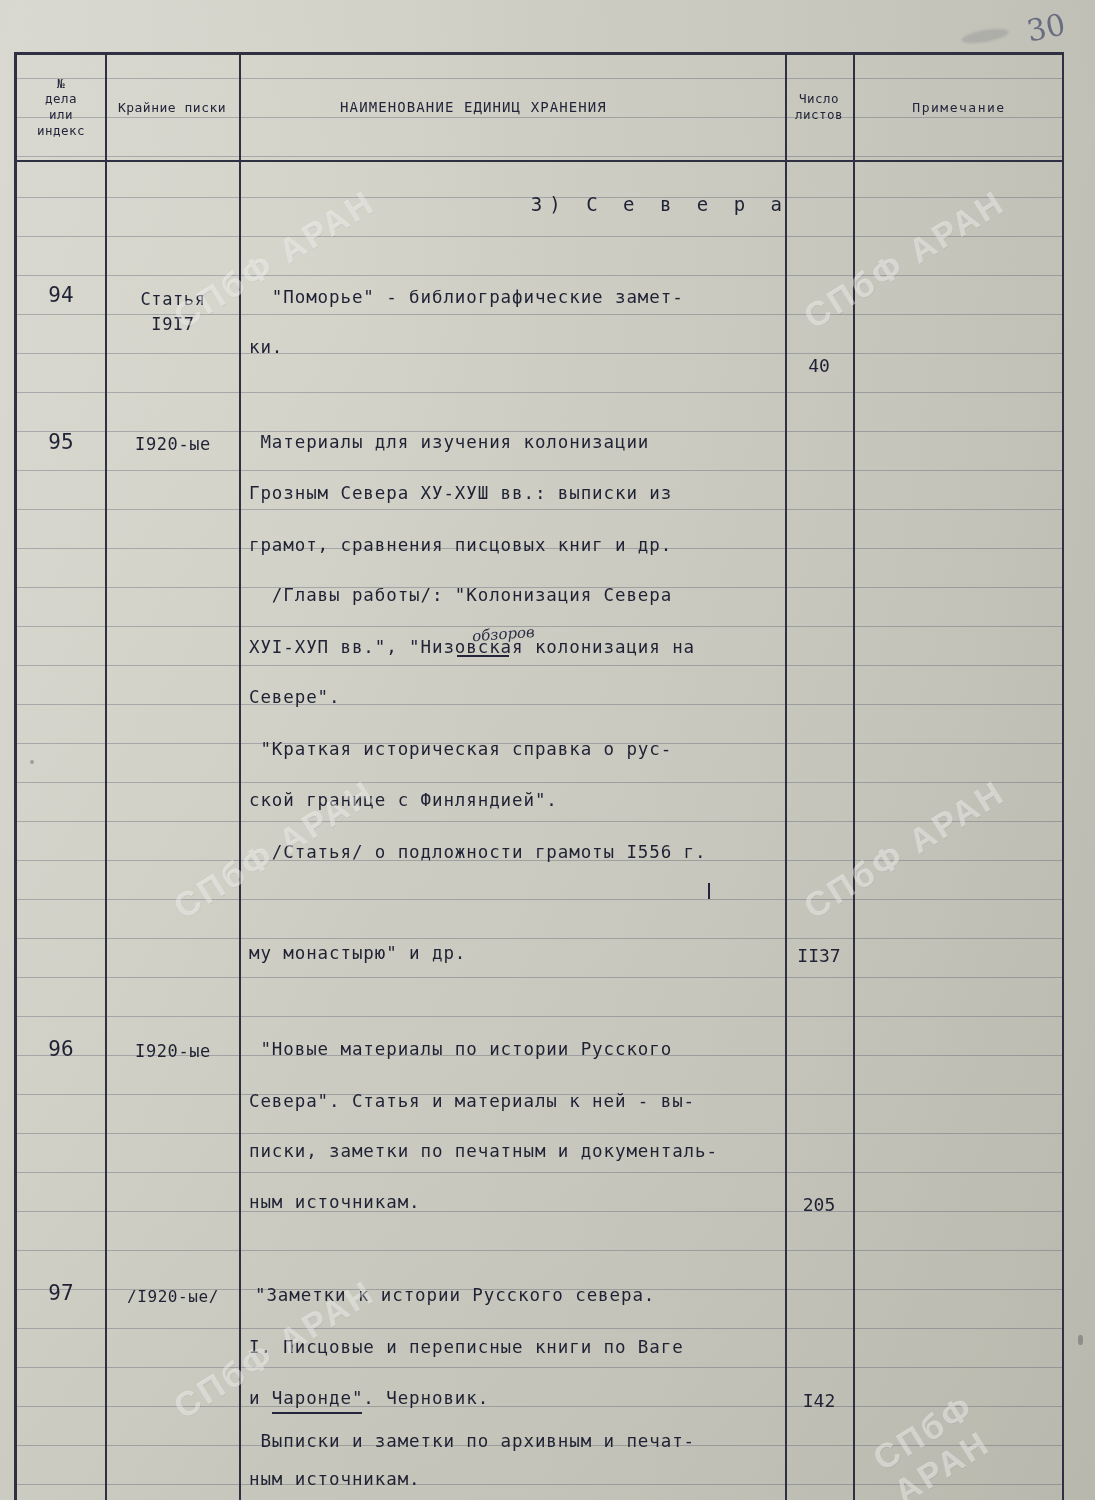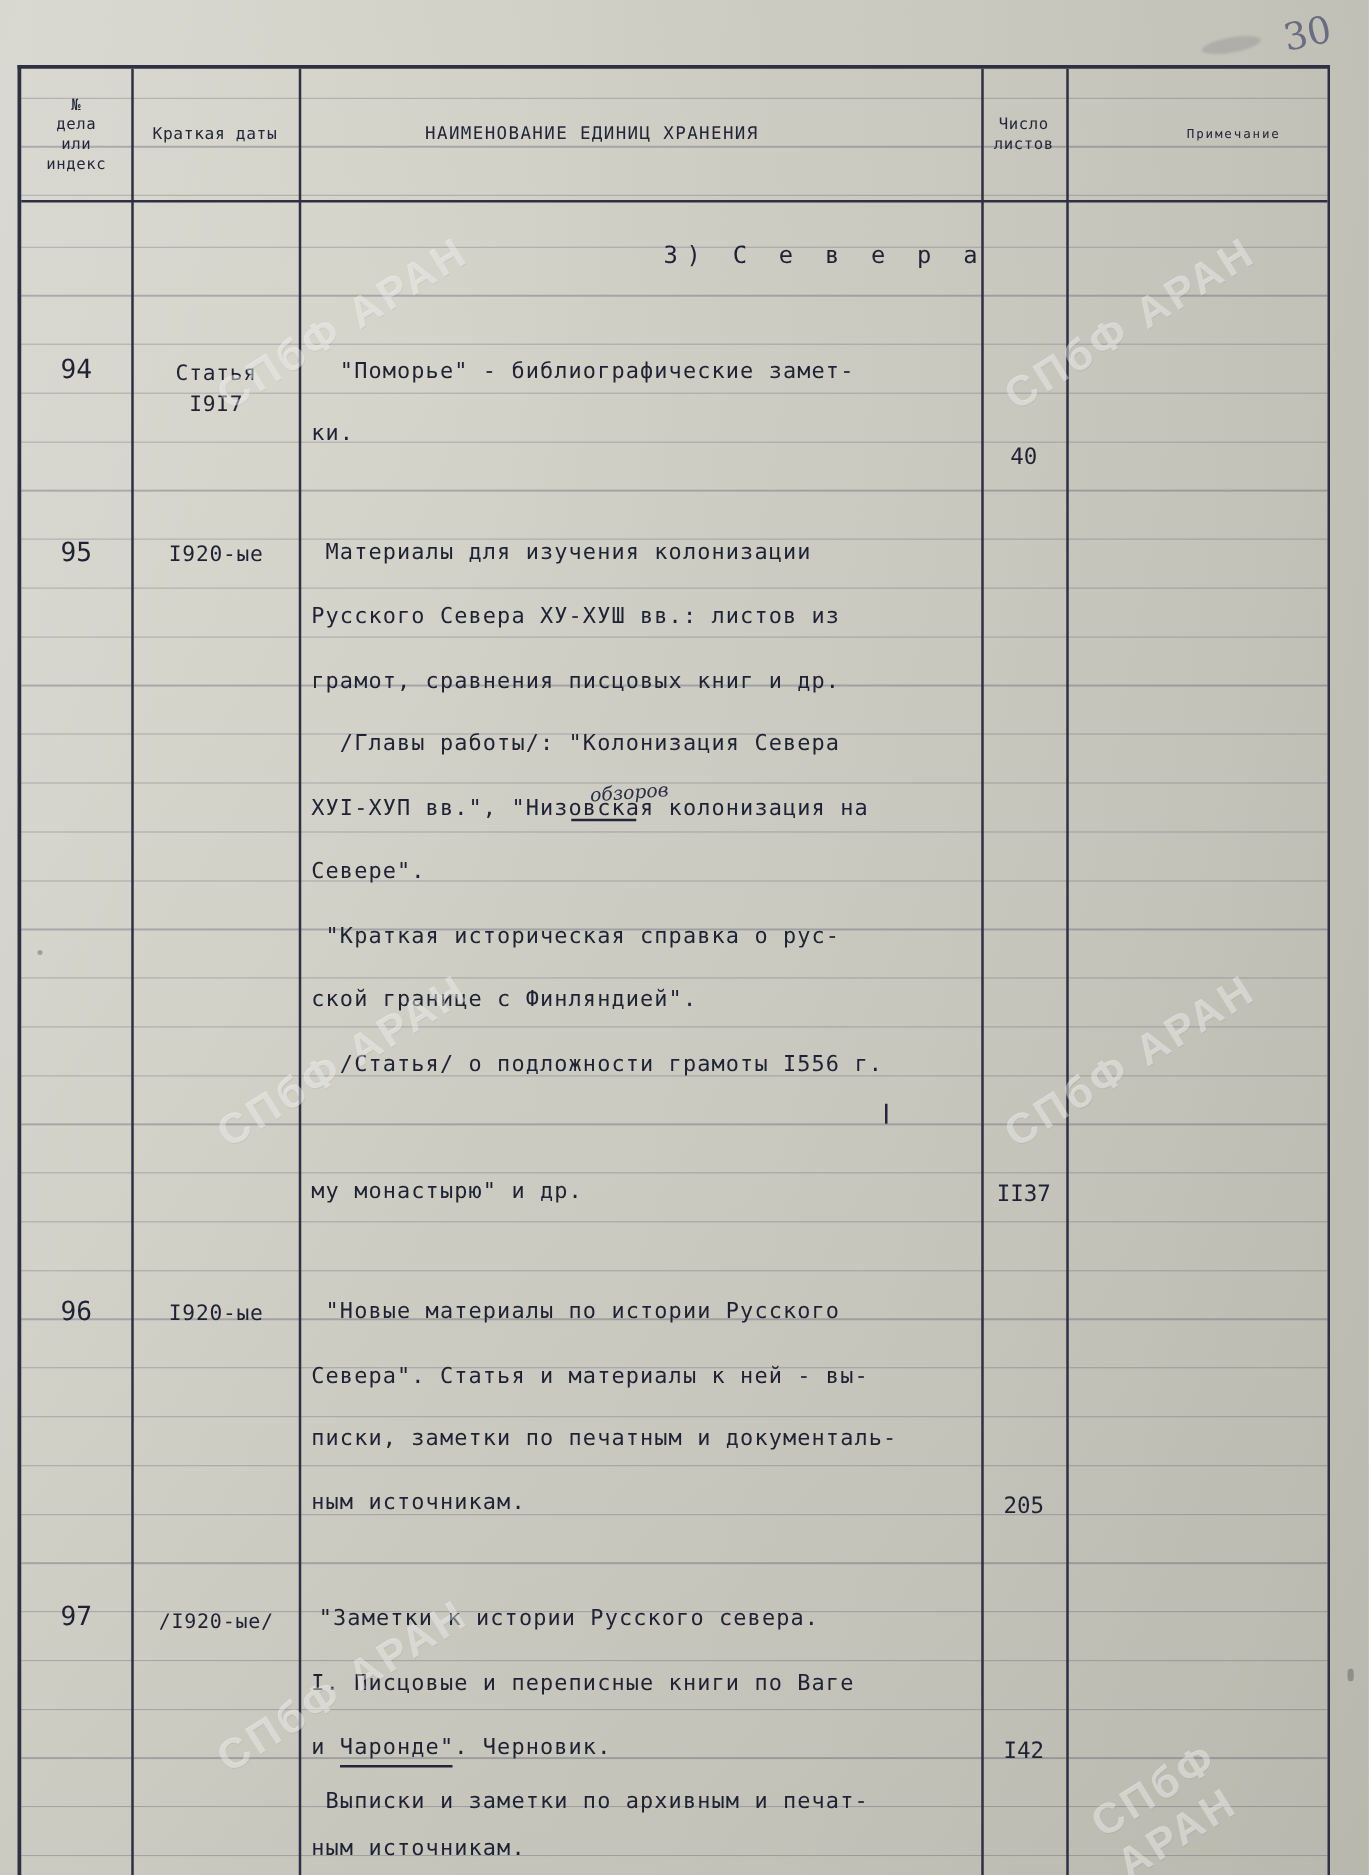--- a/index.html
+++ b/index.html
@@ -73,21 +73,21 @@
     position:absolute;top:0;height:104px;
     display:flex;align-items:center;justify-content:center;
     text-align:center;
     color:#23263a;
     letter-spacing:.5px;
   }
   .hdr-num{left:0;width:88px;font-size:12.5px;line-height:1.25;}
   .hdr-dates{left:88px;width:134px;font-size:13px;}
   .hdr-title{left:222px;width:469px;font-size:14px;letter-spacing:1.1px;}
   .hdr-sheets{left:768px;width:68px;font-size:12.5px;line-height:1.3;}
-  .hdr-note{left:836px;width:212px;font-size:10px;letter-spacing:1.5px;padding-left:28px;}
+  .hdr-note{left:836px;width:212px;font-size:13px;letter-spacing:1.5px;}
 
   
   .cellnum{
     position:absolute;left:0;width:88px;text-align:center;
     font-size:21px;color:#1f2234;
   }
   .celldate{
     position:absolute;left:90px;width:132px;text-align:center;
     font-size:17px;color:#1f2234;letter-spacing:.6px;
   }
@@ -145,21 +145,21 @@
     <div class="vline v4"></div>
     <div class="hhead"></div>
 
     <div class="hdr hdr-num">
       <span style="white-space:pre-line">№
 дела
 или
 индекс</span>
     </div>
     <div class="hdr hdr-dates">
-      <span>Краткая даты</span>
+      <span>Крайние писки</span>
     </div>
     <div class="hdr hdr-title">
       <span>НАИМЕНОВАНИЕ ЕДИНИЦ ХРАНЕНИЯ</span>
     </div>
     <div class="hdr hdr-sheets">
       <span style="white-space:pre-line">Число
 листов</span>
     </div>
     <div class="hdr hdr-note">
       <span>Примечание</span>
@@ -170,21 +170,21 @@
     <div class="cellnum" style="top:228px">94</div>
     <div class="celldate" style="top:232px;white-space:pre-line;line-height:1.45">Статья
 I9I7</div>
     <div class="celltxt" style="top:232px">  "Поморье" - библиографические замет-</div>
     <div class="celltxt" style="top:282px">ки.</div>
     <div class="cellsheets" style="top:300px">40</div>
 
     <div class="cellnum" style="top:375px">95</div>
     <div class="celldate" style="top:379px">I920-ые</div>
     <div class="celltxt" style="top:377px"> Материалы для изучения колонизации</div>
-    <div class="celltxt" style="top:428px">Русского Севера ХУ-ХУШ вв.: листов из</div>
+    <div class="celltxt" style="top:428px">Грозным Севера ХУ-ХУШ вв.: выписки из</div>
     <div class="celltxt" style="top:480px">грамот, сравнения писцовых книг и др.</div>
     <div class="celltxt" style="top:530px">  /Главы работы/: "Колонизация Севера</div>
     <div class="celltxt" style="top:582px">ХУI-ХУП вв.", "Низовская колонизация на</div>
     <div class="celltxt" style="top:632px">Севере".</div>
     <div class="celltxt" style="top:684px"> "Краткая историческая справка о рус-</div>
     <div class="celltxt" style="top:735px">ской границе с Финляндией".</div>
     <div class="celltxt" style="top:787px">  /Статья/ о подложности грамоты I556 г.</div>
     <div class="celltxt" style="top:888px">му монастырю" и др.</div>
     <div class="cellsheets" style="top:890px">II37</div>
 

